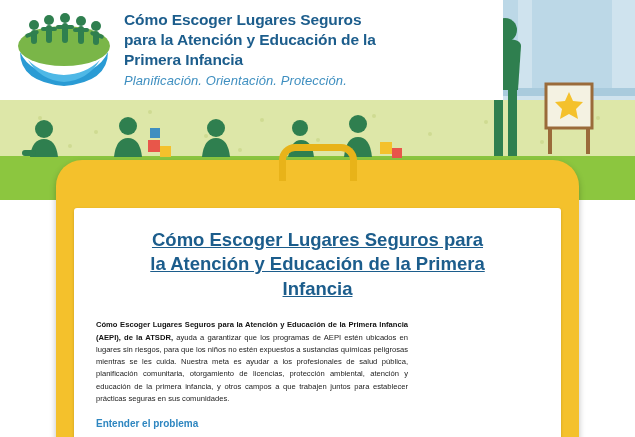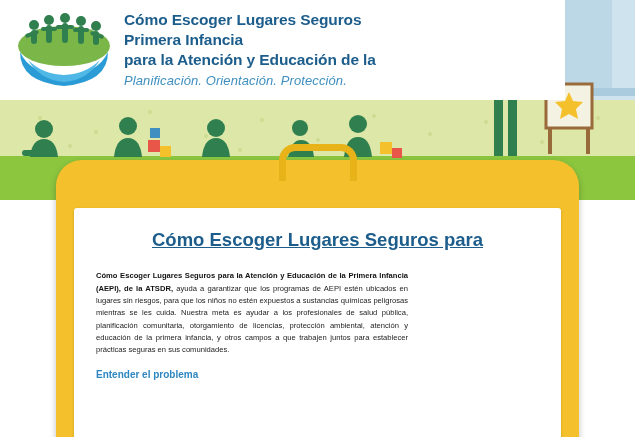--- a/index.html
+++ b/index.html
@@ -18,21 +18,21 @@
     width: 635px;
     height: 437px;
     overflow: hidden;
     background: #ffffff;
   }
 
   
   .header {
     position: absolute;
     left: 0; top: 0;
-    width: 565px;
+    width: 503px;
     height: 100px;
     background: #ffffff;
     z-index: 5;
   }
   .header-logo {
     position: absolute;
     left: 14px; top: 8px;
     width: 100px;
     height: 86px;
   }
@@ -248,32 +248,33 @@
             <rect x="79" y="23" width="6" height="14" rx="3"></rect>
           <rect x="76" y="25" width="14" height="4" rx="2" transform="rotate(20 83 27)"></rect>
         </g>
         <path d="M6 44 q0 30 44 34 q44-4 44-34 q-10 22 -44 24 q-34-2 -44-24 z" fill="#2a9bd4"></path>
         <path d="M14 52 q12 20 36 22 q24-2 36-22 q-14 14 -36 15 q-22-1 -36-15 z" fill="#4fb8e6"></path>
       </svg>
     </div>
     <div class="header-text">
       <div class="header-title">
         <div>Cómo Escoger Lugares Seguros</div>
+        <div>para la Atención y Educación de la</div>
         <div>Primera Infancia</div>
-        <div>para la Atención y Educación de la</div>
       </div>
       <div class="header-sub">Planificación. Orientación. Protección.</div>
     </div>
   </div>
 
   <div class="clipboard">
     <div class="clip-top"></div>
     <div class="paper">
       <div class="doc-title">
         <div>Cómo Escoger Lugares Seguros para</div>
+        <div>la Atención y Educación de la Primera Infancia</div>
       </div>
       <div class="doc-cols">
         <div class="col-main">
           <p style="margin:0;"><b>Cómo Escoger Lugares Seguros para la Atención y Educación de la Primera Infancia (AEPI), de la ATSDR,</b><span> ayuda a garantizar que los programas de AEPI estén ubicados en lugares sin riesgos, para que los niños no estén expuestos a sustancias químicas peligrosas mientras se les cuida. Nuestra meta es ayudar a los profesionales de salud pública, planificación comunitaria, otorgamiento de licencias, protección ambiental, atención y educación de la primera infancia, y otros campos a que trabajen juntos para establecer prácticas seguras en sus comunidades.</span></p>
           <div class="subhead">Entender el problema</div>
 
         </div>
       </div>
     </div>
   </div>

